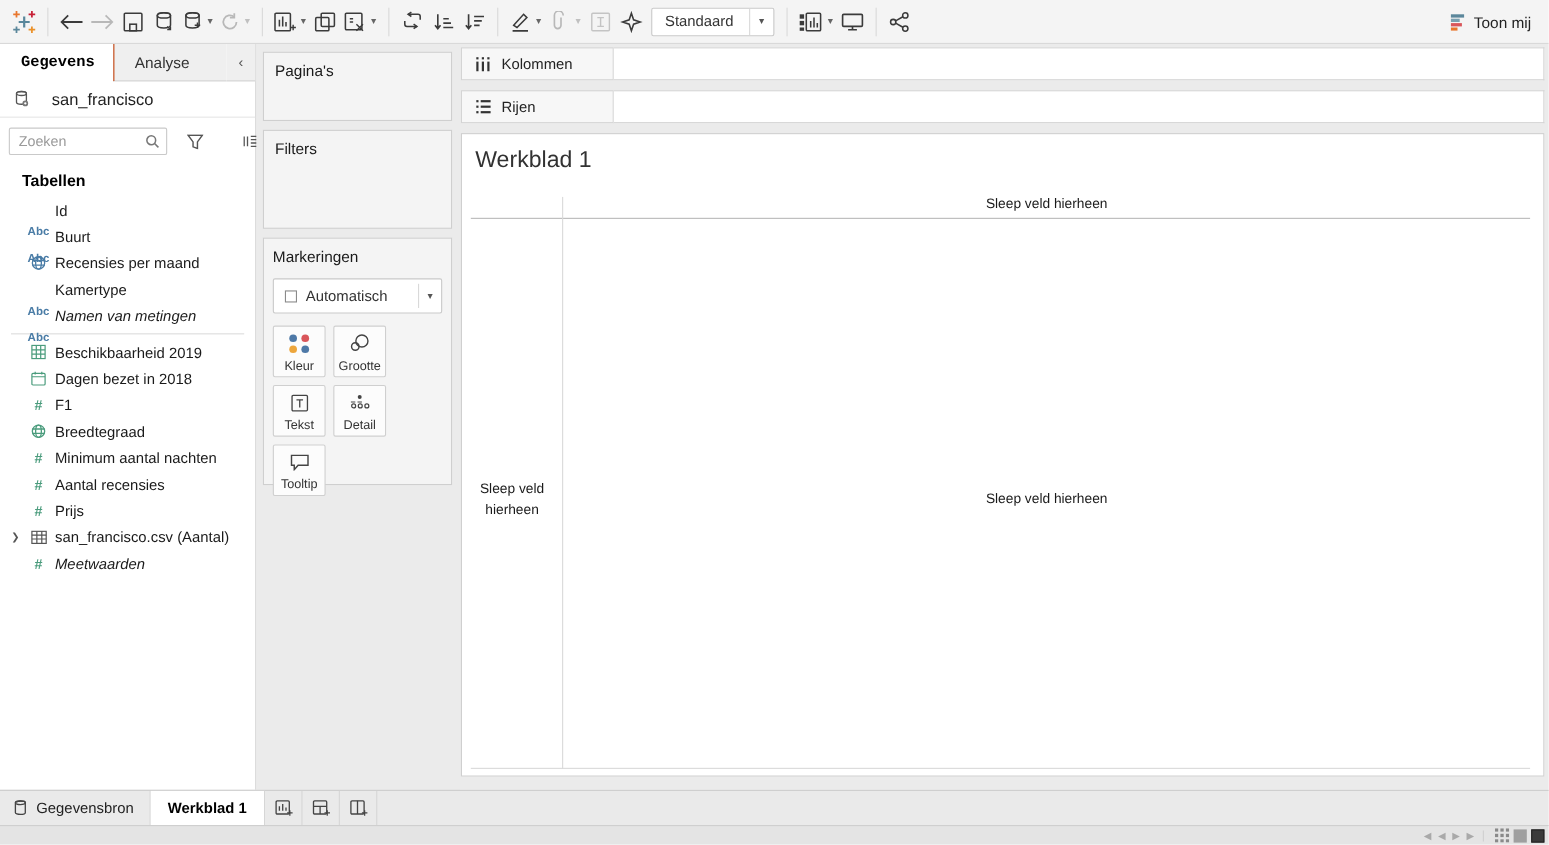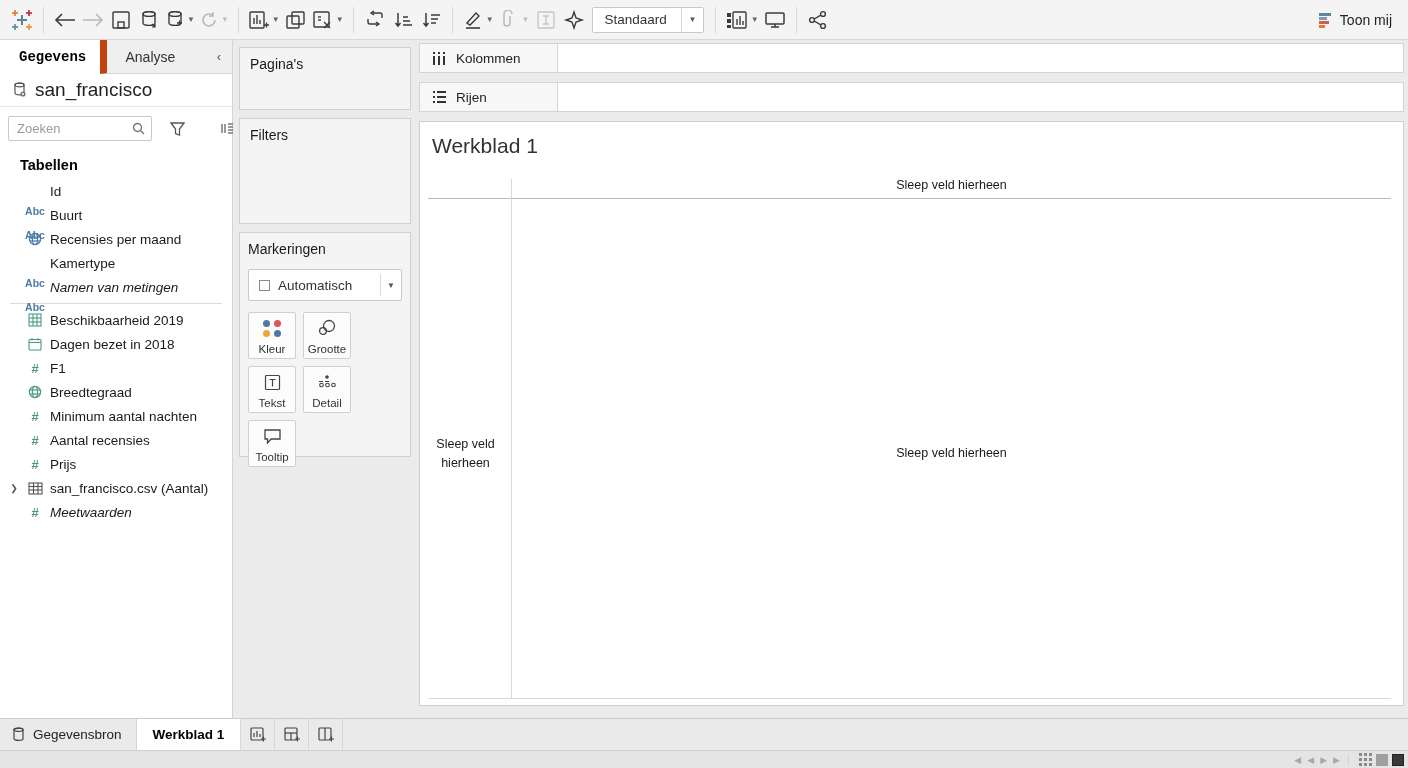--- a/index.html
+++ b/index.html
@@ -25,23 +25,23 @@
   .show-me-label { font-size:14px; color:#222; }
 
   
   .body { flex:1 1 auto; display:flex; min-height:0; background:#ebebeb; }
 
   
   .left-panel { width:233px; background:#fff; border-right:1px solid #d4d4d4; display:flex; flex-direction:column; flex:0 0 auto; }
   .pane-tabs { display:flex; height:34px; flex:0 0 auto; }
   .pane-tab { flex:1; display:flex; align-items:center; padding-left:19px; font-size:14px; cursor:pointer; }
   .pane-tab.active { background:#fff; font-weight:bold; color:#000;font-family:Liberation Mono, monospace; }
-  .pane-tab.inactive { background:#efefef; border-left:7px solid #c2410c; border-bottom:1px solid #d4d4d4; color:#333; }
+  .pane-tab.inactive { background:#efefef; border-left:1px solid #c2410c; border-bottom:1px solid #d4d4d4; color:#333; }
   .pane-collapse { width:26px; background:#efefef; border-bottom:1px solid #d4d4d4; display:flex; align-items:center; justify-content:center; color:#555; cursor:pointer; font-size:13px; }
-  .ds-row { height:33px; display:flex; align-items:center; gap:8px; padding-left:12px; border-bottom:1px solid #e6e6e6; font-size:19px; color:#222; cursor:pointer; }
+  .ds-row { height:33px; display:flex; align-items:center; gap:20px; padding-left:12px; border-bottom:1px solid #e6e6e6; font-size:15px; color:#222; cursor:pointer; }
   .search-row { display:flex; align-items:center; padding:9px 8px 6px 8px; gap:18px; }
   .search-box { flex:0 0 auto; width:144px; height:25px; border:1px solid #c9c9c9; border-radius:2px; background:#fff; display:flex; align-items:center; }
   .search-box input { border:0; outline:none; flex:1; min-width:0; padding:0 4px 0 8px; font-size:13px; font-family:"Liberation Sans",sans-serif; color:#333; background:transparent; }
   .search-box input::placeholder { color:#9a9a9a; }
   .sicon { color:#555; display:flex; align-items:center; cursor:pointer; }
   .vline { width:1px; height:18px; background:#d9d9d9; }
   .tables-header { padding:10px 0 4px 20px; font-size:14.5px; font-weight:bold; color:#000; }
   .field-list { flex:1; overflow:hidden; padding-top:2px; }
   .field-row { height:24px; display:flex; align-items:center; cursor:pointer; padding-left:8px; }
   .fexp { width:12px; font-size:9px; color:#555; text-align:center; }
@@ -52,21 +52,21 @@
   .flabel.italic { font-style:italic; }
   .field-sep { height:1px; background:#dcdcdc; margin:4px 10px 4px 10px; }
   .dim { color:#4a7ca6;margin-top:40px; }
   .mea { color:#4b9c7d; }
 
   
   .shelf-panel { width:185px; background:#ebebeb; padding:7px 7px 0 6px; display:flex; flex-direction:column; gap:8px; flex:0 0 auto; }
   .card { background:#f4f4f4; border:1px solid #cfcfcf; padding:8px 10px; }
   .card-title { font-size:14px; color:#1a1a1a; }
   .card-pages { height:63px; }
-  .card-filters { height:106px; }
+  .card-filters { height:90px; }
   .card-marks { height:225px; padding:8px 8px; }
   .mark-type { margin-top:12px; height:32px; background:#fff; border:1px solid #c9c9c9; border-radius:2px; display:flex; align-items:center; cursor:pointer; }
   .mark-type .sq { width:11px; height:11px; border:1.4px solid #8a8a8a; margin:0 8px 0 10px; }
   .mark-type-label { flex:1; font-size:13.5px; color:#333; }
   .mark-type .fit-arrow { height:22px; }
   .marks-grid { display:flex; flex-wrap:wrap; gap:7px; margin-top:11px; }
   .mark-btn { width:48px; height:47px; background:#fcfcfc; border:1px solid #cfcfcf; border-radius:2px; display:flex; flex-direction:column; align-items:center; justify-content:flex-end; padding-bottom:3px; cursor:pointer; }
   .mark-btn .mb-icon { flex:1; display:flex; align-items:center; justify-content:center; }
   .mark-btn .mb-label { font-size:11.5px; color:#333; }
   .color-dots { display:grid; grid-template-columns:8px 8px; grid-gap:3px; }

